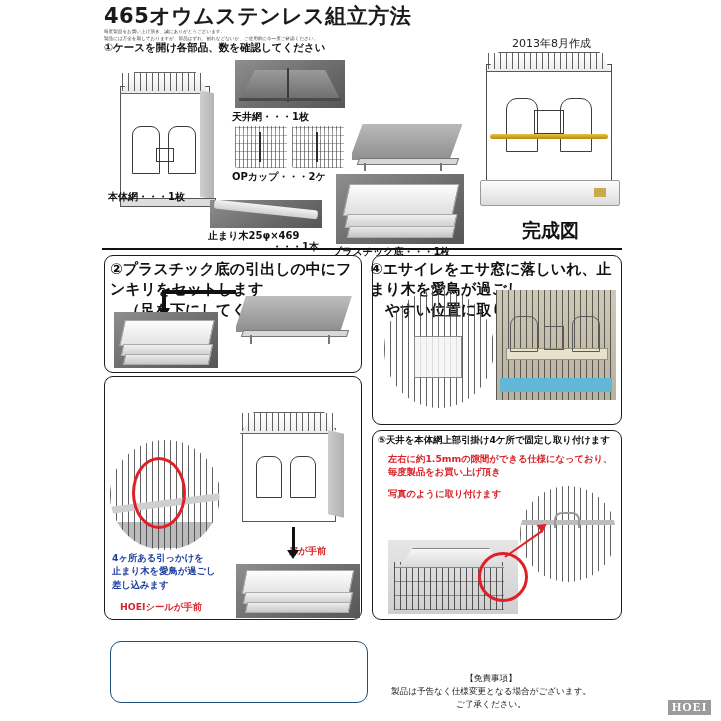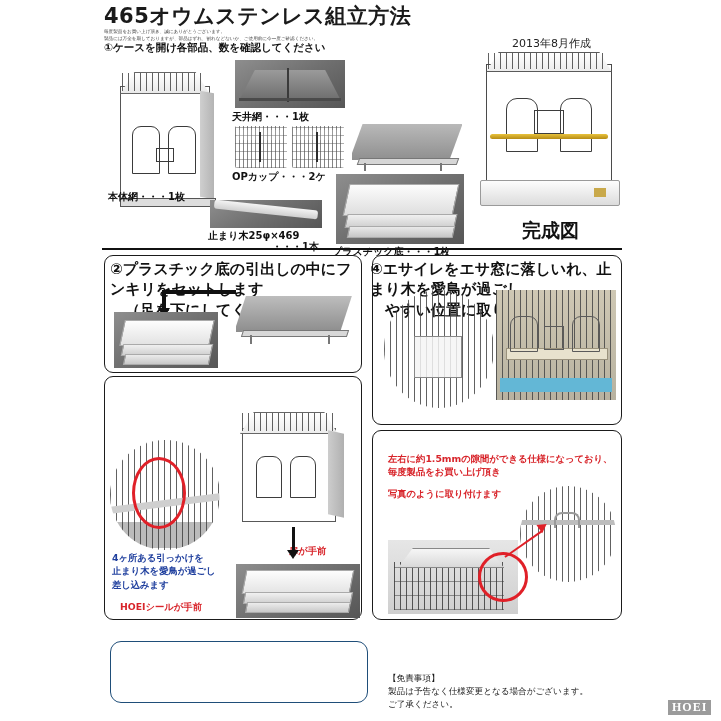--- a/index.html
+++ b/index.html
@@ -270,20 +270,21 @@
   <div class="photo" style="left:496px;top:290px;width:120px;height:110px;background:linear-gradient(180deg,#cfc8b4,#b8b2a0);">
     <div style="position:absolute;left:0;top:0;width:120px;height:110px;" class="mesh-v"></div>
     <div style="position:absolute;left:10px;top:58px;width:100px;height:10px;background:#e8e2cd;border:1px solid #9a927c;"></div>
     <div style="position:absolute;left:14px;top:26px;width:26px;height:34px;border:1.1px solid #5a5a5a;border-radius:9px 9px 0 0;"></div>
     <div style="position:absolute;left:76px;top:26px;width:26px;height:34px;border:1.1px solid #5a5a5a;border-radius:9px 9px 0 0;"></div>
     <div style="position:absolute;left:48px;top:36px;width:18px;height:22px;border:1.1px solid #5a5a5a;"></div>
     <div style="position:absolute;left:4px;top:88px;width:112px;height:14px;background:#63b7d6;"></div>
   </div>
 
   <div class="panel" style="left:372px;top:430px;width:250px;height:190px;"></div>
+  <div class="panel-title" style="left:378px;top:434px;width:242px;font-size:9.4px;">⑤天井を本体網上部引掛け4ケ所で固定し取り付けます</div>
   <div class="ann red" style="left:388px;top:452px;width:230px;">左右に約1.5mmの隙間ができる仕様になっており、
 毎度製品をお買い上げ頂き</div>
   <div class="ann red" style="left:388px;top:487px;">写真のように取り付けます</div>
 
   <div class="circle-photo photo-dark mesh-v" style="left:520px;top:486px;width:96px;height:96px;">
     <div style="position:absolute;left:0;top:34px;width:96px;height:5px;background:#bdbdbd;"></div>
     <div style="position:absolute;left:34px;top:26px;width:22px;height:14px;border:2px solid #9a9a9a;border-radius:8px 8px 0 0;border-bottom:none;"></div>
   </div>
 
   <div class="photo" style="left:388px;top:540px;width:130px;height:74px;background:linear-gradient(180deg,#e6e6e6,#cfcfcf);">
@@ -291,18 +292,18 @@
     <div style="position:absolute;left:10px;top:8px;width:104px;height:18px;
                 background:linear-gradient(180deg,#f6f6f6,#d9d9d9);border:1px solid #888;
                 clip-path:polygon(0% 100%,14% 0%,86% 0%,100% 100%);"></div>
   </div>
   <div class="circle-red" style="left:478px;top:552px;width:44px;height:44px;border-width:3px;"></div>
   <div class="red-arrow" style="left:505px;top:556px;width:46px;transform:rotate(-35deg);"></div>
   <div class="red-arrow-head" style="left:538px;top:522px;transform:rotate(55deg);"></div>
 
   <div class="panel-blue" style="left:110px;top:641px;width:258px;height:62px;"></div>
 
-  <div class="disclaimer" style="left:388px;top:672px;width:230px;">【免責事項】
+  <div class="disclaimer" style="left:376px;top:672px;width:230px;text-align:center;">【免責事項】
 製品は予告なく仕様変更となる場合がございます。
 ご了承ください。</div>
   <div class="hoei" style="left:668px;top:700px;">HOEI</div>
 
 </div>
 
 </body></html>

